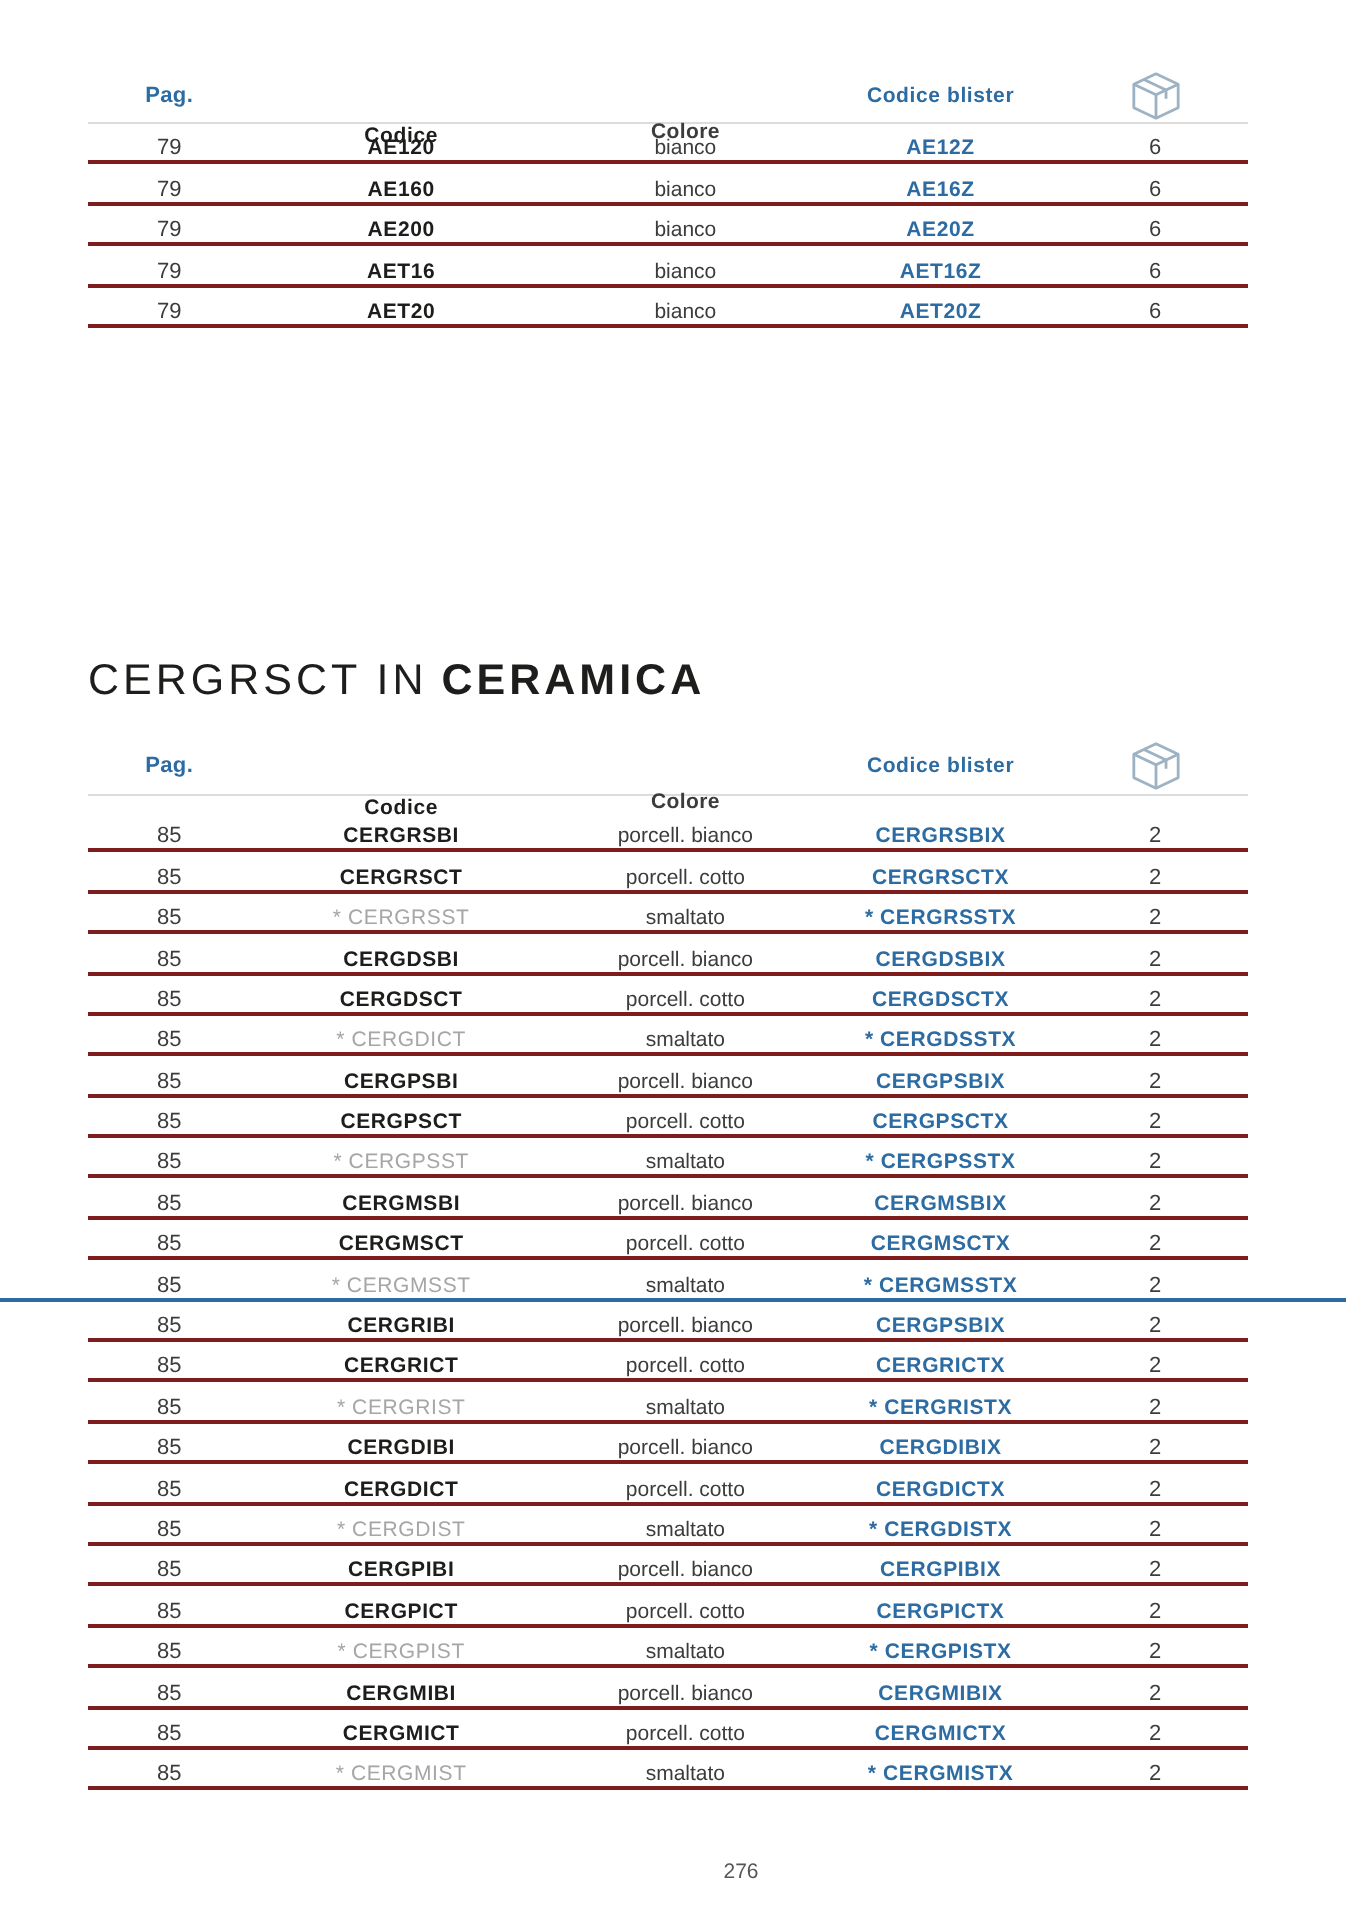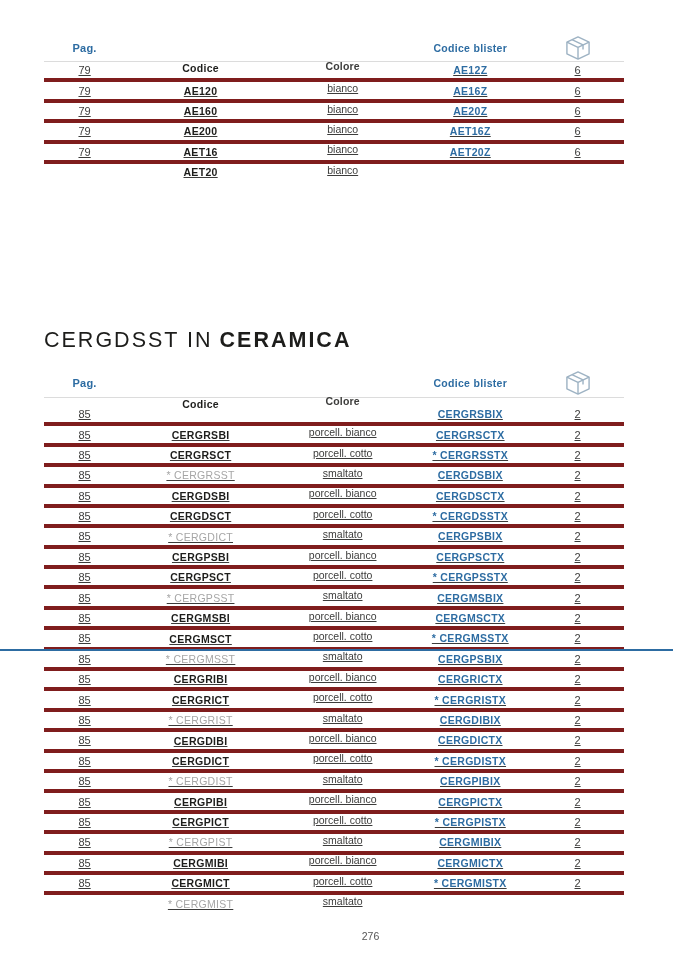--- a/index.html
+++ b/index.html
@@ -20,25 +20,24 @@
     border-bottom: 1px solid #dcdcdc;
   }
   .t-header .c { font-size: 10.5px; font-weight: bold; letter-spacing: .2px; }
   .hdr-blue { color: #2d6ca2; }
   .hdr-red { color: #e8604c; }
 
   .t-rows { width: 100%; }
   .t2 .t-rows { padding-top: 8px; }
 
   .t-row {
-    display: flex; align-items: center;
+    display: flex; align-items: flex-end;
     height: 20.4px;
-    border-bottom: 4px solid #7f1d1d;
+    border-bottom: 2px solid #7f1d1d;
     font-size: 10.5px;
-    text-decoration: underline;
   }
   .c { text-align: center; }
   .c.pag     { width: 14%; font-size: 11px; }
   .c.codice  { width: 26%; font-weight: bold; color: #1d1d1b; letter-spacing: .3px; margin-top: 41px; }
   .c.colore  { width: 23%; color: #3c3c3b; margin-top: 36px; }
   .c.blister { width: 21%; font-weight: bold; color: #2d6ca2; letter-spacing: .3px; }
   .c.qty     { width: 16%; font-size: 11px; }
   .t-row.muted .codice { color: #a6a6a6; font-weight: normal; }
 
   .qty-icon-wrap { display: flex; justify-content: center; align-items: center; }
@@ -125,21 +124,21 @@
           <div class="t-row">
             <div class="c pag">79</div>
             <div class="c codice">AET20</div>
             <div class="c colore">bianco</div>
             <div class="c blister">AET20Z</div>
             <div class="c qty">6</div>
           </div>
         </div>
     </div>
 
-    <h2 class="section-title"><span class="light">CERGDSST IN</span><span class="strong">CERAMICA</span></h2>
+    <h2 class="section-title"><span class="light">CERGRSCT IN</span><span class="strong">CERAMICA</span></h2>
 
     <div class="catalog-table t2">
       <div class="t-header">
         <div class="c pag hdr-blue">Pag.</div>
         <div class="c codice hdr-blue">Codice</div>
         <div class="c colore hdr-blue">Colore</div>
         <div class="c blister hdr-red">Codice blister</div>
         <div class="c qty qty-icon-wrap">
           <svg width="28" height="26" viewBox="0 0 24 22" fill="none" stroke="#9db2c3" stroke-width="1.2" stroke-linejoin="round">
             <path d="M12 1.5 L21.5 6 L21.5 16 L12 20.5 L2.5 16 L2.5 6 Z"></path>

